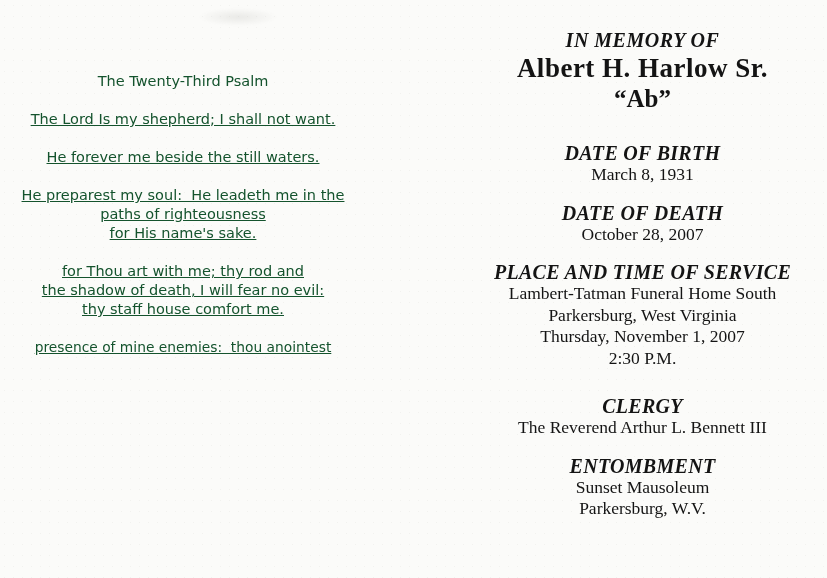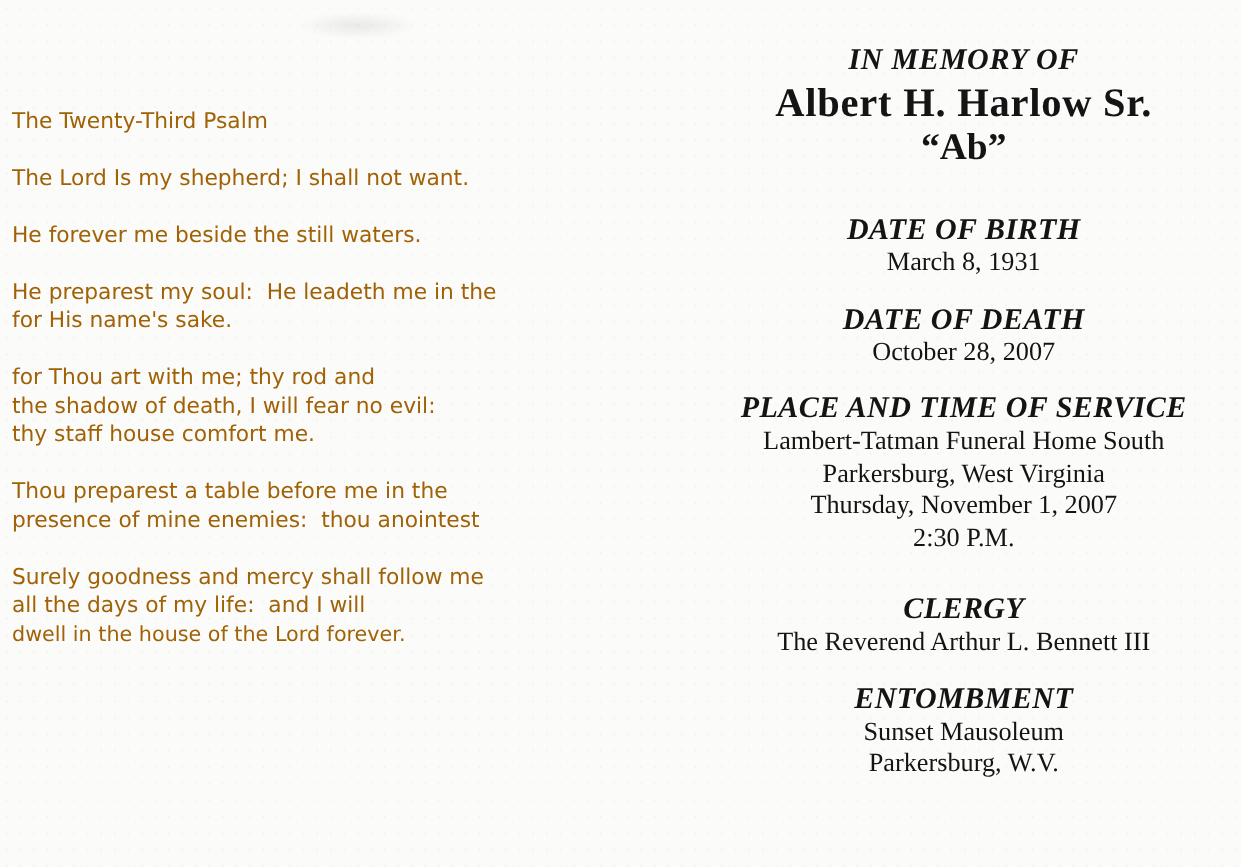--- a/index.html
+++ b/index.html
@@ -37,33 +37,35 @@
     filter: blur(1px);
     pointer-events: none;
   }
 
   
   .psalm-col {
     position: absolute;
     left: 8px;
     top: 72px;
     width: 350px;
+    text-align: center;
     font-family: "DejaVu Sans", "Liberation Sans", sans-serif;
     font-size: 14.5px;
     line-height: 19px;
-    color: #a16207;
+    color: #14532d;
   }
   .psalm-title {
     margin-bottom: 19px;
   }
   .stanza {
     margin-bottom: 19px;
   }
   .psalm-line {
     white-space: pre-wrap;
+    text-decoration: underline;
   }
   .stanza:last-child .psalm-line:last-child {
     font-size: 13.8px;
   }
 
   
   .memorial-col {
     position: absolute;
     left: 450px;
     top: 28px;
@@ -125,39 +127,34 @@
     <div class="stanza">
       <div class="psalm-line">The Lord Is my shepherd; I shall not want.</div>
     </div>
 
     <div class="stanza">
       <div class="psalm-line">He forever me beside the still waters.</div>
     </div>
 
     <div class="stanza">
       <div class="psalm-line">He preparest my soul:  He leadeth me in the</div>
+      <div class="psalm-line">paths of righteousness</div>
       <div class="psalm-line">for His name's sake.</div>
     </div>
 
     <div class="stanza">
       <div class="psalm-line">for Thou art with me; thy rod and</div>
       <div class="psalm-line">the shadow of death, I will fear no evil:</div>
       <div class="psalm-line">thy staff house comfort me.</div>
     </div>
 
     <div class="stanza">
-      <div class="psalm-line">Thou preparest a table before me in the</div>
       <div class="psalm-line">presence of mine enemies:  thou anointest</div>
     </div>
 
-    <div class="stanza">
-      <div class="psalm-line">Surely goodness and mercy shall follow me</div>
-      <div class="psalm-line">all the days of my life:  and I will</div>
-      <div class="psalm-line">dwell in the house of the Lord forever.</div>
-    </div>
   </div>
 
   <div class="memorial-col">
     <div class="memorial-header">
       <div class="in-memory-of">IN MEMORY OF</div>
       <div class="deceased-name">Albert H. Harlow Sr.</div>
       <div class="nickname">“Ab”</div>
     </div>
 
     <div class="section">

